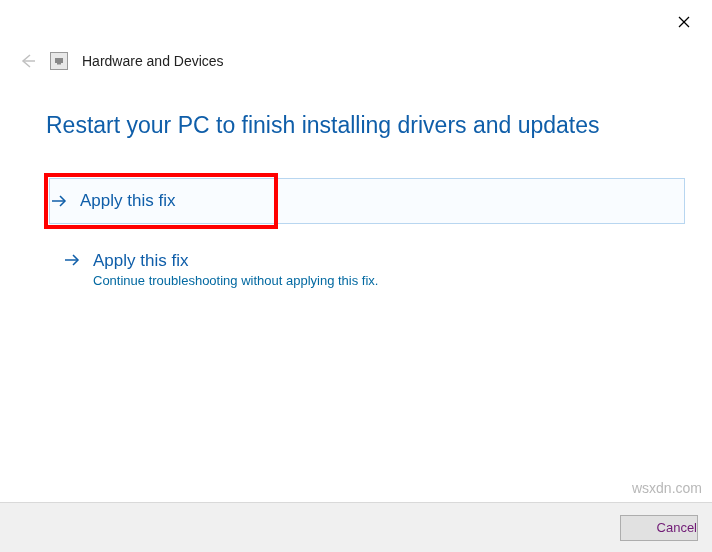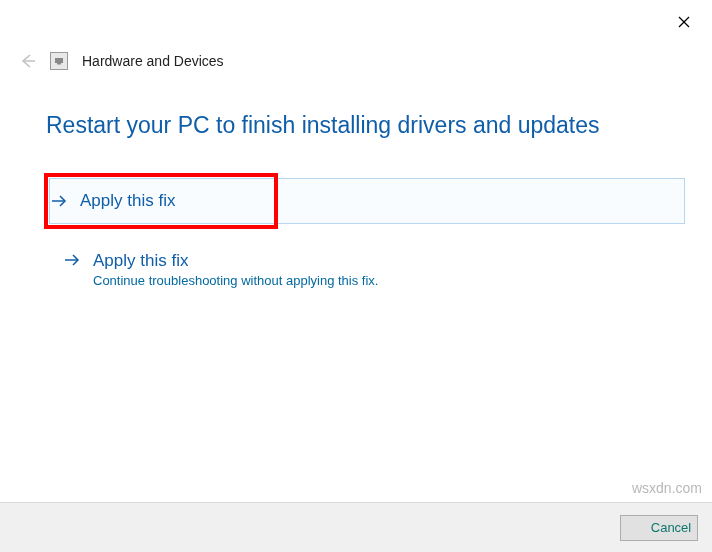--- a/index.html
+++ b/index.html
@@ -141,22 +141,22 @@
     }
     .cancel-btn {
       width: 78px;
       height: 26px;
       background: #e1e1e1;
       border: 1px solid #adadad;
       font-size: 13px;
       cursor: pointer;
       display: flex;
       align-items: center;
-      justify-content: center;
-      color: #0f766e;
+      justify-content: flex-end;
+      color: #701a75;
       padding-left: 24px;
     }
     .watermark {
       position: absolute;
       bottom: 56px;
       right: 10px;
       font-size: 14px;
       color: #b8b8b8;
     }
   </style>

